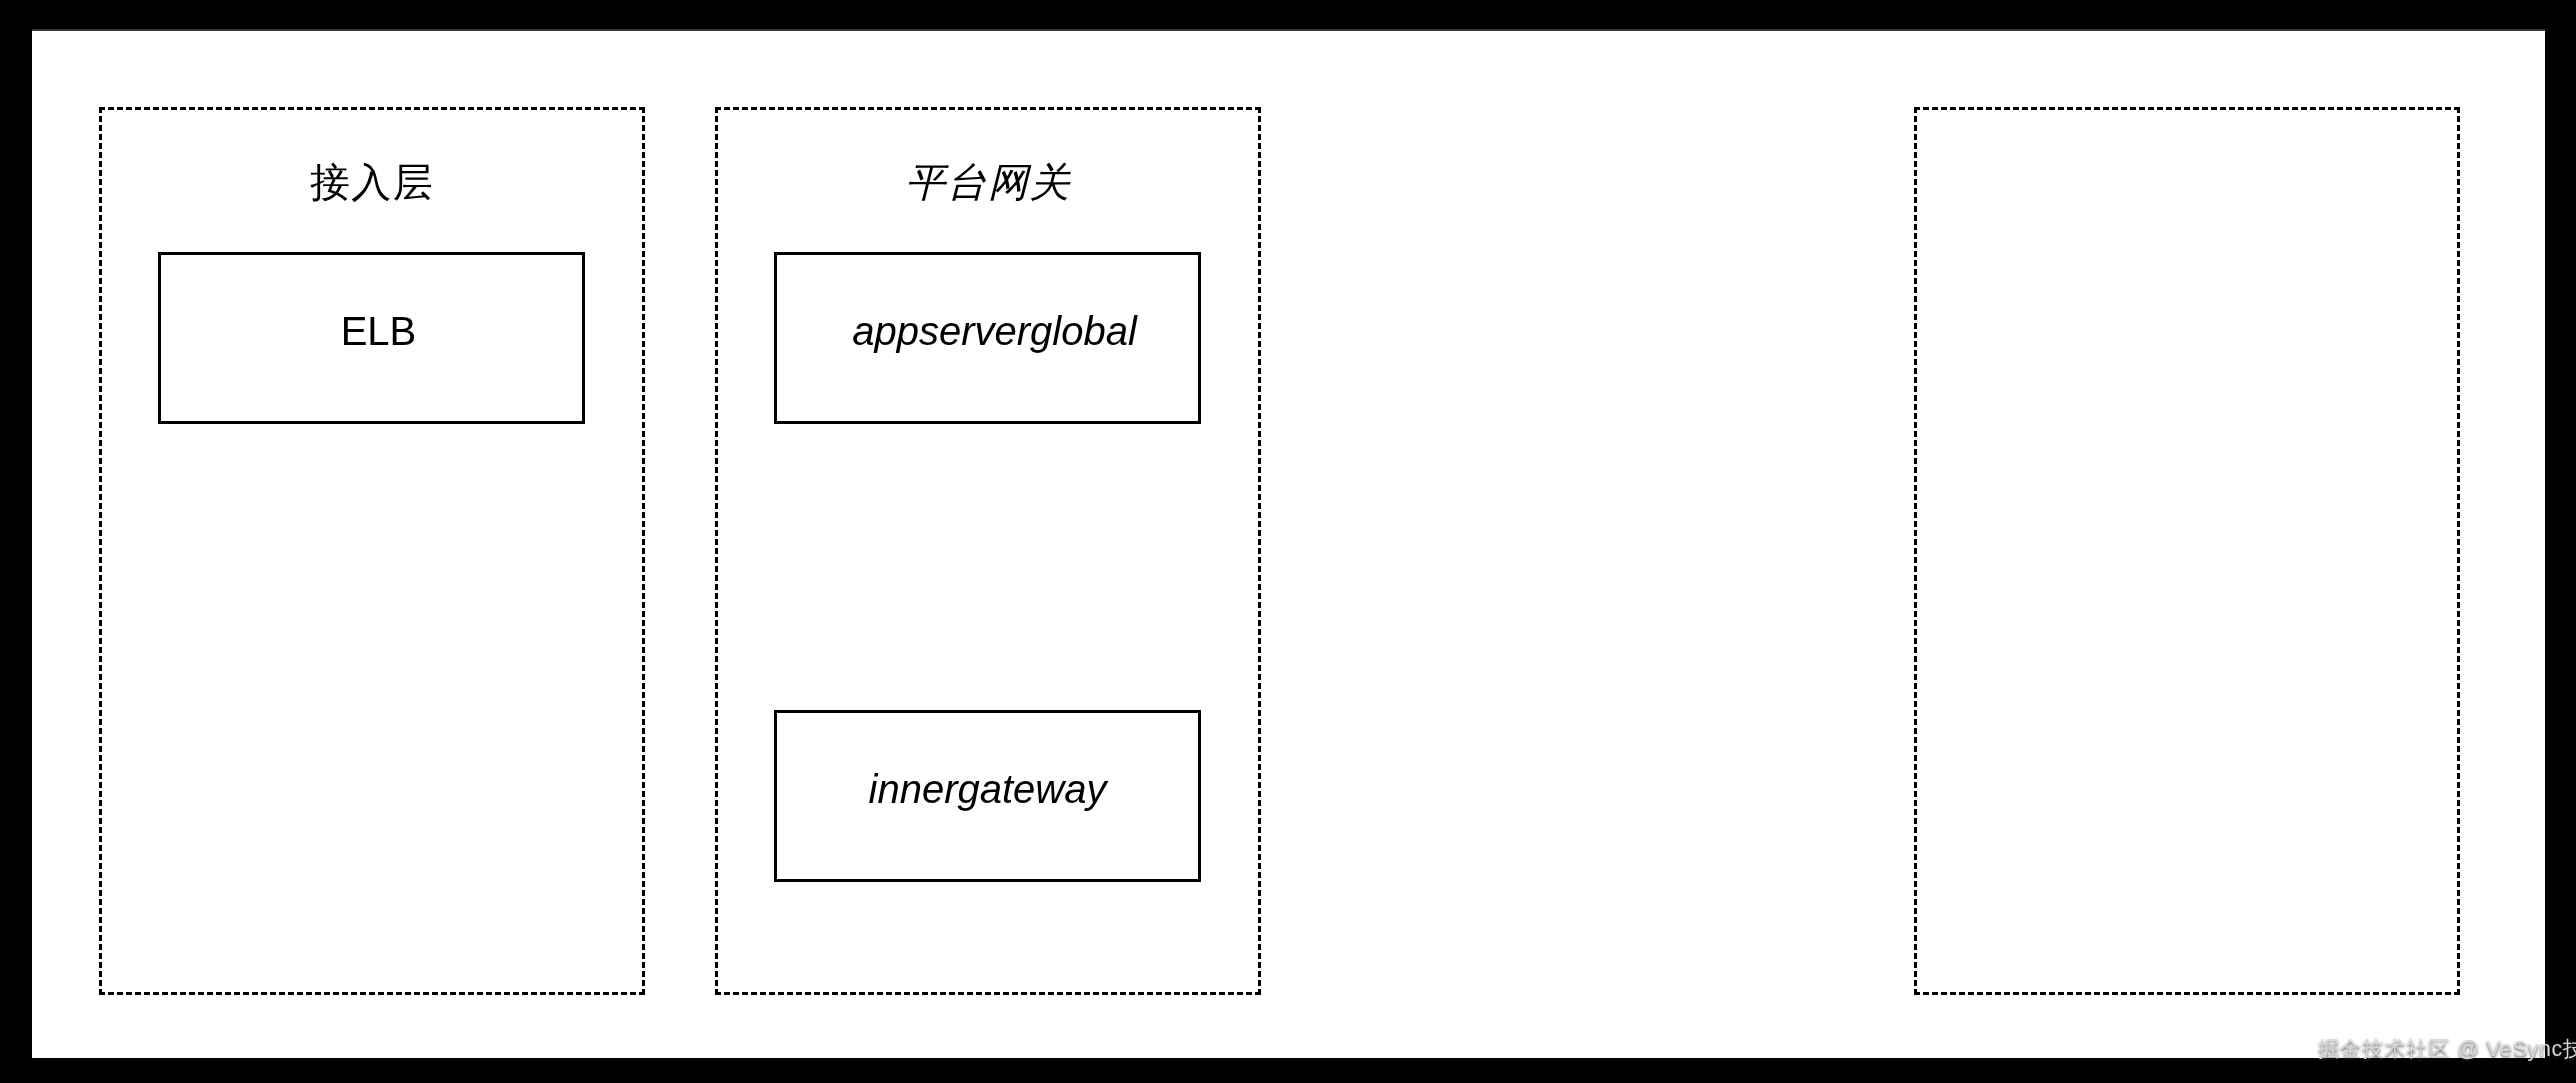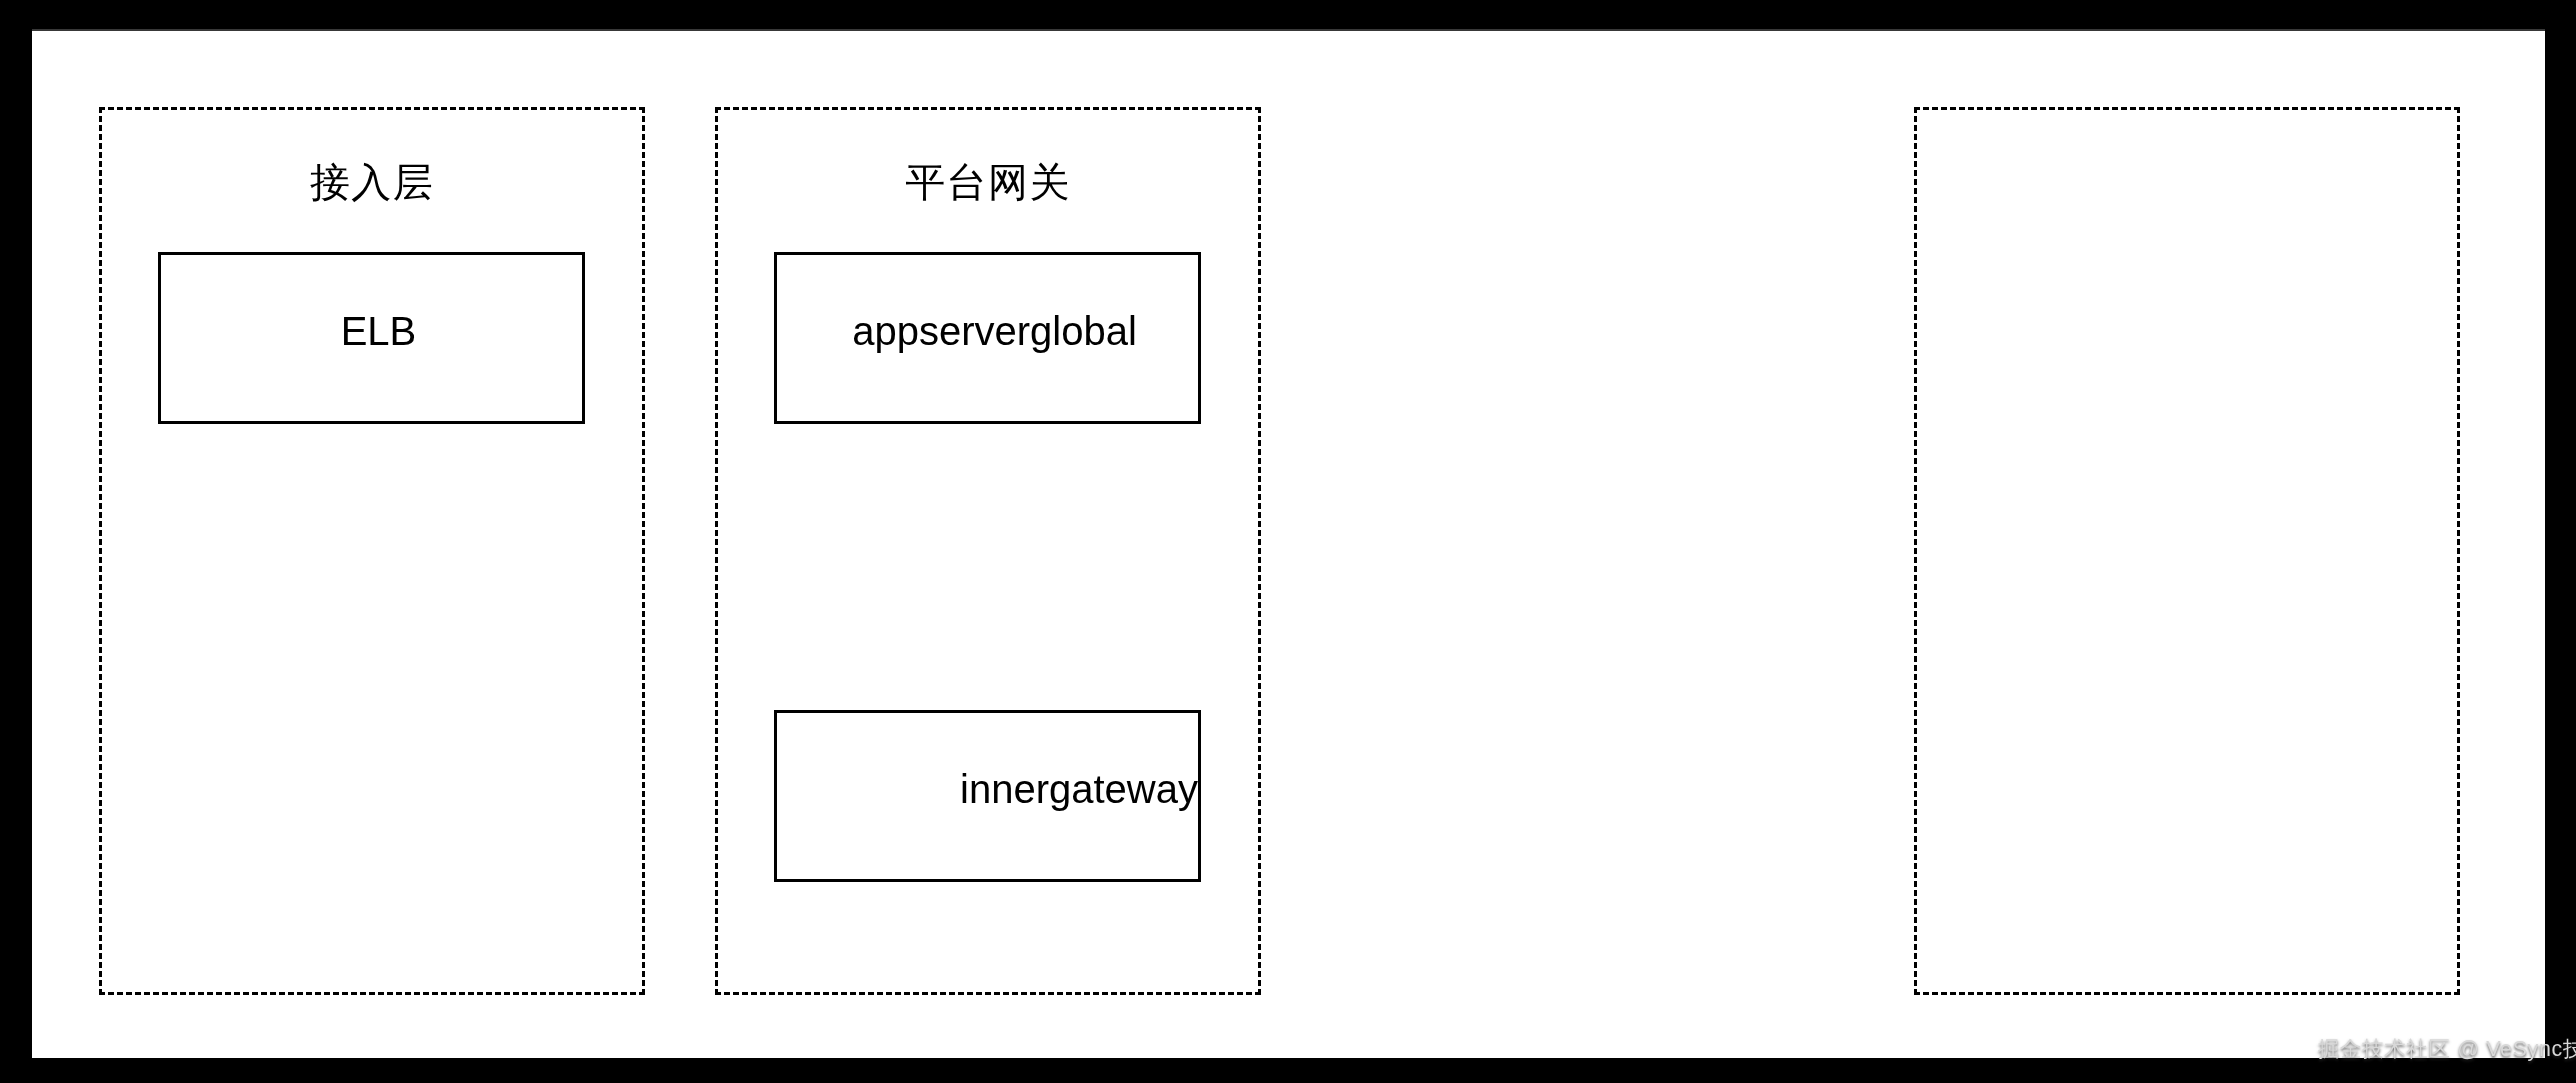--- a/index.html
+++ b/index.html
@@ -28,21 +28,21 @@
   .column {
     position: absolute;
     top: 76px;
     width: 546px;
     height: 888px;
     border: 3.6px dashed #000000;
     box-sizing: border-box;
     background: #ffffff;
   }
   .column.c0 { left: 67px; }
-  .column.c1 { left: 683px; }
+  .column.c1 { left: 683px; font-style: italic; }
   .column.c2 { left: 1282px; }
   .column.c3 { left: 1882px; }
   .col-title {
     margin: 49px 0 0 0;
     text-align: center;
     font-size: 40px;
     font-weight: 400;
     line-height: 1.15;
     letter-spacing: 1.4px;
   }
@@ -53,21 +53,21 @@
     height: 172px;
     border: 3.6px solid #000000;
     box-sizing: border-box;
     background: #ffffff;
     display: flex;
     align-items: center;
     justify-content: center;
   }
   .node.r0 { top: 142px; padding-left: 14px; }
   .node.r1 { top: 372px; }
-  .node.r2 { top: 600px; justify-content: flex-end; }
+  .node.r2 { top: 600px; }
   .node-label {
     font-size: 40px;
     font-weight: 400;
     white-space: nowrap;
     transform: translateY(-7.1px);
   }
   .watermark {
     position: absolute;
     left: 2318px;
     top: 1034px;

